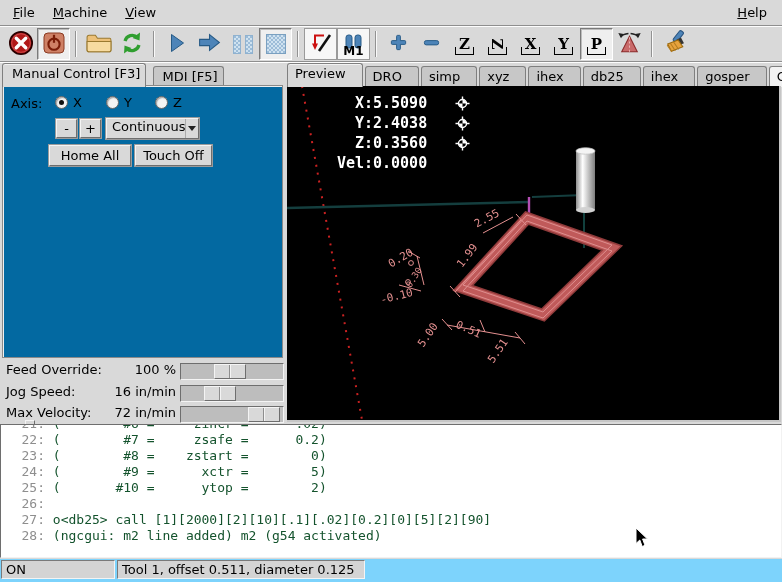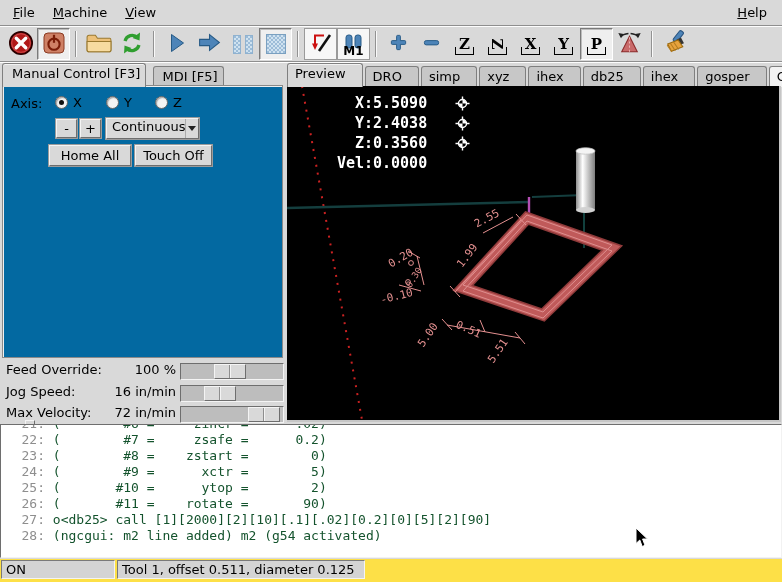--- a/index.html
+++ b/index.html
@@ -53,21 +53,21 @@
   .dro-value{width:78px;text-align:left;}
   .dro-icon{margin-left:4px;width:15px;height:15px;}
   .dim{position:absolute;color:#e49090;font-family:"DejaVu Sans Mono","Liberation Mono",monospace;font-size:11px;transform-origin:left top;}
   
   #gcode{left:0;top:424px;width:782px;height:134px;background:#fff;border:1px solid;border-color:#6e6e6e #f2f2f2 #f2f2f2 #6e6e6e;box-sizing:border-box;overflow:hidden;}
   #gcode-inner{margin-top:-9px;}
   .gline{display:flex;height:16px;line-height:16px;font-family:"DejaVu Sans Mono","Liberation Mono",monospace;font-size:13px;white-space:pre;}
   .gnum{width:44px;text-align:right;color:#8e8e8e;flex:0 0 auto;}
   .gtext{color:#14532d;}
   
-  #statusbar{left:0;top:559px;width:782px;height:23px;background:#fde047;}
+  #statusbar{left:0;top:559px;width:782px;height:23px;background:#7dd3fc;}
   .status-cell{position:absolute;top:1px;height:19px;background:#d4d4d4;border:1px solid;border-color:#7a7a7a #f4f4f4 #f4f4f4 #7a7a7a;padding:1px 4px;box-sizing:border-box;line-height:16px;}
 </style>
 </head>
 <body>
 
 <div id="menubar" class="abs">
   <span class="menu-item">File</span>
   <span class="menu-item">Machine</span>
   <span class="menu-item">View</span>
   <span class="menu-item" id="menu-help">Help</span>
@@ -356,21 +356,21 @@
   <span class="dim" style="left:198px;top:272px;transform:rotate(-55deg);">5.51</span>
 </div>
 
 <div id="gcode" class="abs">
   <div id="gcode-inner">
     <div class="gline"><span class="gnum">21:</span><span class="gtext"> (        #6 =     zincr =      .02)</span></div>
     <div class="gline"><span class="gnum">22:</span><span class="gtext"> (        #7 =     zsafe =      0.2)</span></div>
     <div class="gline"><span class="gnum">23:</span><span class="gtext"> (        #8 =    zstart =        0)</span></div>
     <div class="gline"><span class="gnum">24:</span><span class="gtext"> (        #9 =      xctr =        5)</span></div>
     <div class="gline"><span class="gnum">25:</span><span class="gtext"> (       #10 =      ytop =        2)</span></div>
-    <div class="gline"><span class="gnum">26:</span><span class="gtext"> (       #11 =    rotate =       90)</span></div>
+    <div class="gline"><span class="gnum">26:</span></div>
     <div class="gline"><span class="gnum">27:</span><span class="gtext"> o&lt;db25&gt; call [1][2000][2][10][.1][.02][0.2][0][5][2][90]</span></div>
     <div class="gline"><span class="gnum">28:</span><span class="gtext"> (ngcgui: m2 line added) m2 (g54 activated)</span></div>
   </div>
 </div>
 
 <svg class="abs" style="left:635px;top:527px;" width="14" height="21" viewBox="0 0 14 21">
   <path d="M1 1 L1 16.5 L4.8 13 L7.2 19.5 L10 18.3 L7.6 12 L12.5 12 Z" fill="#000" stroke="#fff" stroke-width="1"></path>
 </svg>
 
 <div id="statusbar" class="abs">

